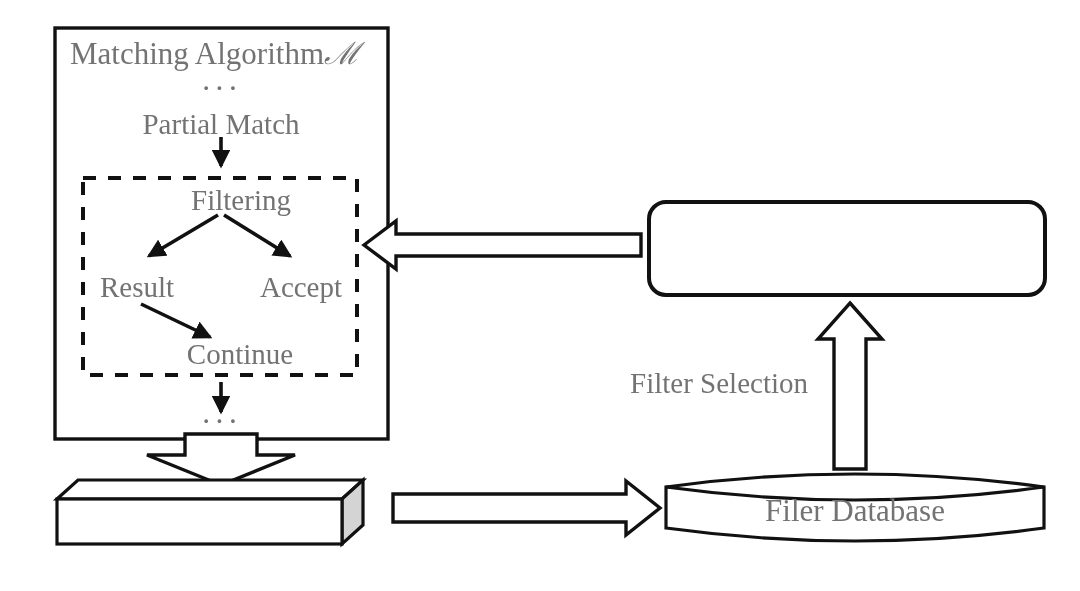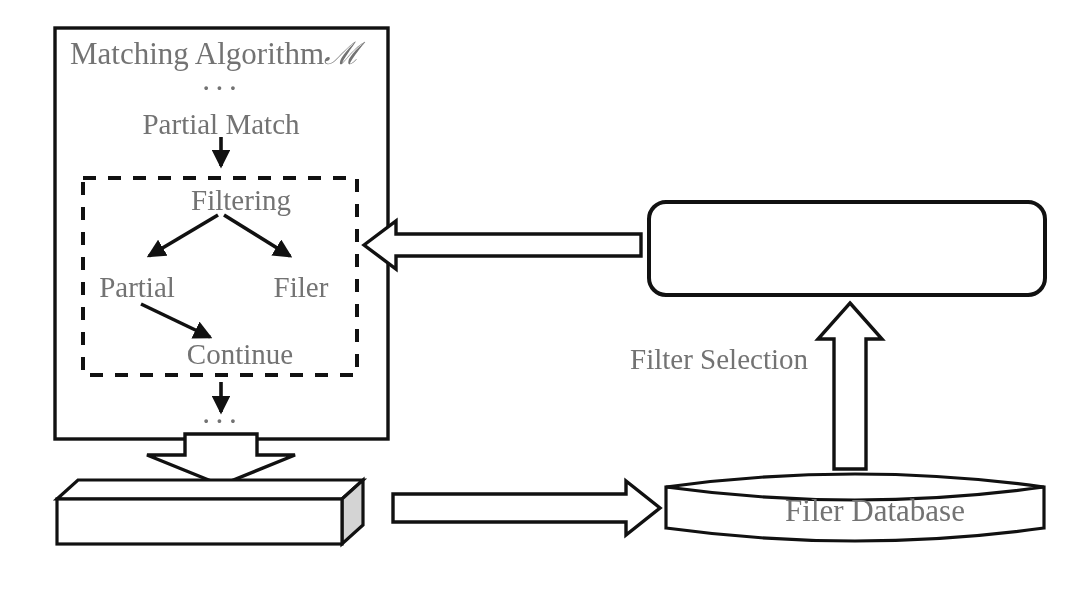--- a/index.html
+++ b/index.html
@@ -32,21 +32,21 @@
     text-align: center;
     color: #737373;
   }
   .lbl-center {
     transform: translate(-50%, -50%);
   }
   
   .t-algo   { font-size: 31px; }
   .t-node   { font-size: 29px; }
   .t-box    { font-size: 31px; }
-  .t-edge   { font-size: 29px; }
+  .t-edge   { font-size: 29px; margin-top: 24px; }
   .t-dots   { font-size: 31px; letter-spacing: 3px; }
   .script-a {
     font-family: "DejaVu Serif", serif;
     font-style: italic;
     font-size: 31px;
   }
 </style>
 </head>
 <body>
 
@@ -96,28 +96,28 @@
   <div class="lbl t-algo" style="left:70px; top:38px;">
     <span>Matching Algorithm</span><span class="script-a">ℳ</span>
   </div>
 
   <div class="lbl t-dots lbl-center" style="left:221px; top:88px;">···</div>
 
   <div class="lbl t-node lbl-center" style="left:221px; top:124px;text-align:center;">Partial Match</div>
 
   <div class="lbl t-node lbl-center" style="left:221px; top:200px;margin-left:20px;">Filtering</div>
 
-  <div class="lbl t-node lbl-center" style="left:137px; top:287px;">Partial</div>
+  <div class="lbl t-node lbl-center" style="left:137px; top:287px;">Result</div>
 
-  <div class="lbl t-node lbl-center" style="left:301px; top:287px;">Filer</div>
+  <div class="lbl t-node lbl-center" style="left:301px; top:287px;">Accept</div>
 
   <div class="lbl t-node lbl-center" style="left:240px; top:354px;">Continue</div>
 
   <div class="lbl t-dots lbl-center" style="left:221px; top:421px;">···</div>
 
 
-  <div class="lbl t-box lbl-center" style="left:855px; top:510px;margin-left:20px;">Filer Database</div>
+  <div class="lbl t-box lbl-center" style="left:855px; top:510px;">Filer Database</div>
 
 
 
   <div class="lbl t-edge lbl-center" style="left:719px; top:359px;">Filter Selection</div>
 
 </div>
 
 </body></html>

